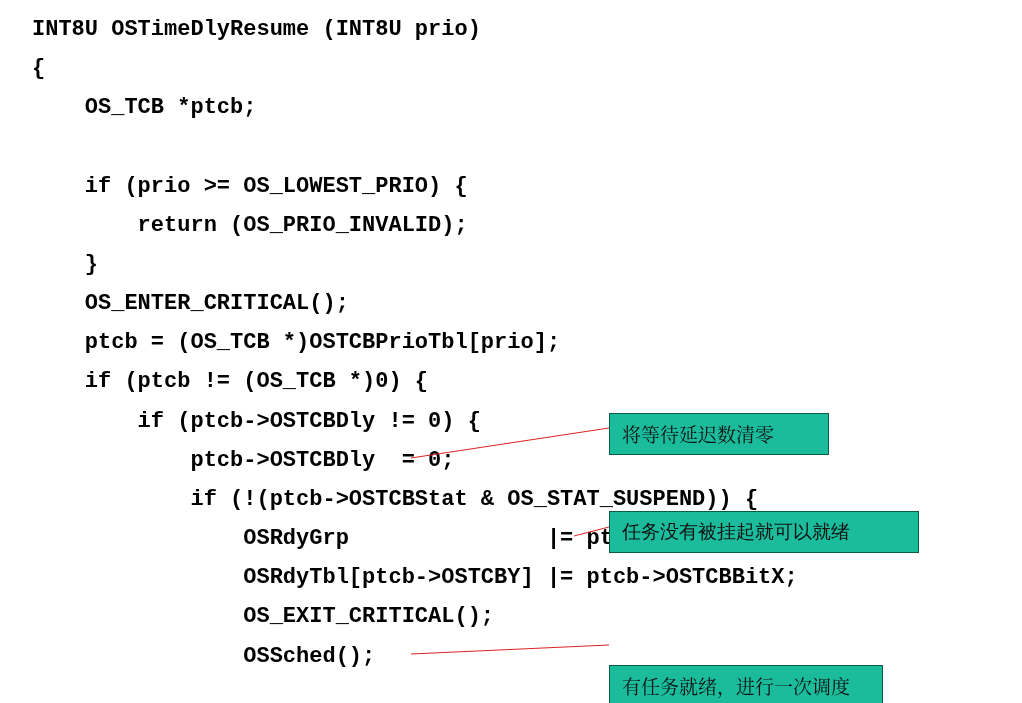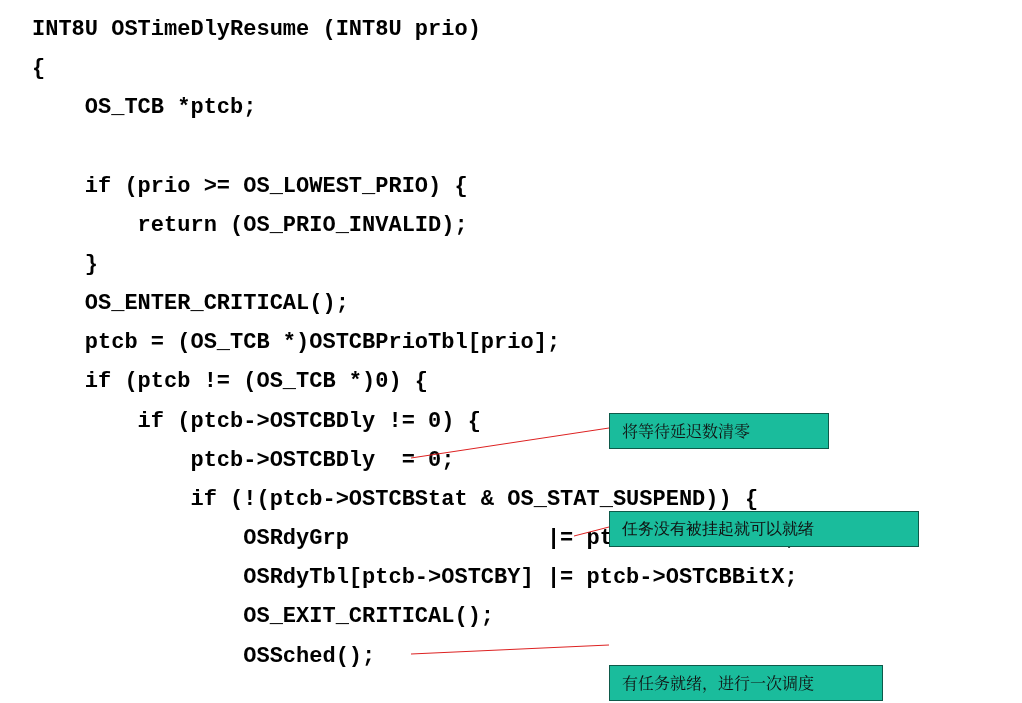--- a/index.html
+++ b/index.html
@@ -21,21 +21,21 @@
     font-family: Liberation Mono, monospace;
     white-space: pre;
   }
   .callout {
     position: absolute;
     background: #1abc9c;
     border: 1px solid #0e5a4a;
     color: #111;
     font-family: "SimSun","Songti SC","Noto Serif CJK SC",serif;
     font-weight: normal;
-    font-size: 16px;
+    font-size: 19px;
     padding: 3px 12px;
     box-sizing: border-box;
   }
   svg.leaders {
     position: absolute;
     left: 0; top: 0;
     pointer-events: none;
   }
 </style>
 </head>

